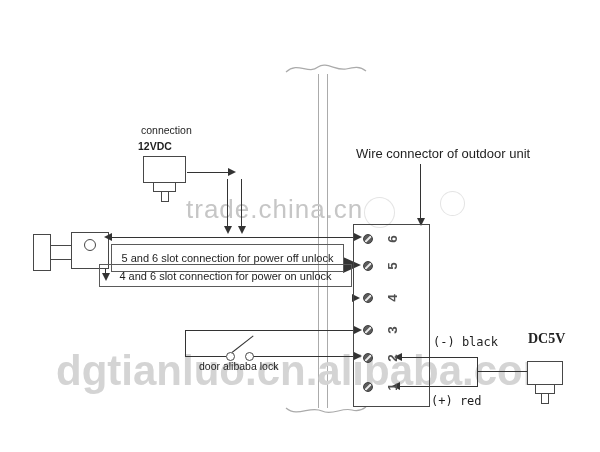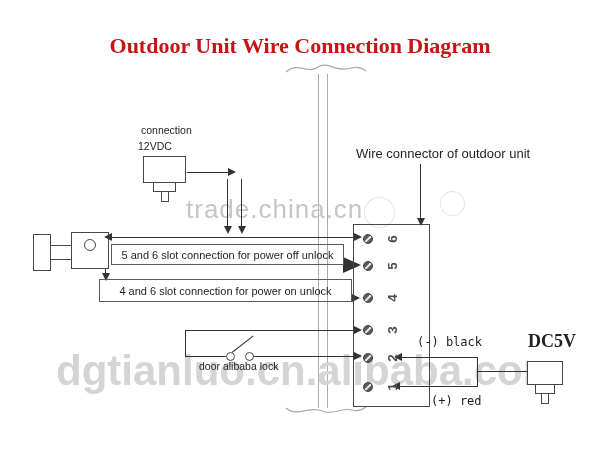--- a/index.html
+++ b/index.html
@@ -18,21 +18,21 @@
   .abig{position:absolute;width:0;height:0;border:8px solid transparent;border-right:0;
       border-left:18px solid var(--line,#333);}
   
   .rect{position:absolute;border:1.5px solid #474747;background:#fff;box-sizing:border-box;}
   .rect-t{position:absolute;border:1.5px solid #474747;background:transparent;box-sizing:border-box;}
   .box{position:absolute;border:1px solid #5a5a5a;background:transparent;box-sizing:border-box;
        display:flex;align-items:center;justify-content:center;
        font-size:11px;color:#1e1e1e;white-space:nowrap;z-index:4;}
   .lbl{position:absolute;font-size:10.5px;color:#1e1e1e;white-space:nowrap;z-index:5;}
   .mono{font-family:"DejaVu Sans Mono",monospace;font-size:12px;}
-  .serif{font-family:"Liberation Serif",serif;font-size:18px;color:#222;}
+  .serif{font-family:"Liberation Serif",serif;font-size:14px;color:#222;}
   #title{position:absolute;top:33px;left:0;width:100%;text-align:center;
          font-family:"Liberation Serif",serif;font-weight:bold;font-size:22px;
          color:var(--title,#c41414);z-index:5;}
   .wm{position:absolute;color:var(--wmc,#c6c6c6);z-index:1;white-space:nowrap;
       font-family:"Liberation Sans",sans-serif;}
   #wm-center{left:186px;top:194px;font-size:26px;letter-spacing:1px;}
   #wm-bottom{left:56px;top:347px;font-size:42px;font-weight:bold;color:var(--wmb,#d4d4d4);}
   .blob{position:absolute;border-radius:50%;background:rgba(255,255,255,.88);
         border:1px solid rgba(225,225,225,.9);z-index:2;}
   .screw{position:absolute;width:10px;height:10px;border-radius:50%;z-index:4;
@@ -44,67 +44,66 @@
   .circ{position:absolute;border:1.2px solid #474747;border-radius:50%;background:#fff;
         box-sizing:border-box;z-index:4;}
   svg{position:absolute;z-index:2;}
   .diag{z-index:3;}
 </style>
 </head>
 <body>
 
 <div id="stage">
 
-  <div id="title">Outdoor Unit Wire Connection Diagram</div>
 
   <div id="wm-center" class="wm">trade.china.cn</div>
   <div id="wm-bottom" class="wm">dgtianluo.cn.alibaba.com</div>
   <div class="blob" style="left:364px;top:197px;width:29px;height:29px;"></div>
   <div class="blob" style="left:440px;top:191px;width:23px;height:23px;"></div>
 
   <div class="lnw" style="left:318px;top:74px;width:1px;height:334px;"></div>
   <div class="lnw" style="left:327px;top:74px;width:1px;height:334px;"></div>
   <svg style="left:284px;top:58px;" width="84" height="22">
     <path d="M2,14 C14,3 24,17 34,9 C42,3 52,13 62,11 C70,9 76,8 82,13" stroke="#ababab" stroke-width="1.2" fill="none"></path>
   </svg>
   <svg style="left:284px;top:399px;" width="84" height="22">
     <path d="M2,9 C14,19 26,6 38,12 C48,17 58,8 68,11 C74,13 78,11 82,8" stroke="#ababab" stroke-width="1.2" fill="none"></path>
   </svg>
 
   <div class="lbl" style="left:141px;top:124px;">connection</div>
-  <div class="lbl" style="left:138px;top:140px;">12VDC</div>
+  <div class="lbl" style="left:138px;top:140px;font-weight:bold;">12VDC</div>
   <div class="rect diag" style="left:143px;top:156px;width:43px;height:27px;"></div>
   <div class="rect diag" style="left:153px;top:182px;width:23px;height:10px;"></div>
   <div class="rect diag" style="left:161px;top:191px;width:8px;height:11px;"></div>
   <div class="ln diag" style="left:187px;top:172px;width:41px;height:1px;"></div>
   <div class="ar diag" style="left:228px;top:168px;"></div>
 
   <div class="ln diag" style="left:227px;top:179px;width:1px;height:47px;"></div>
   <div class="ad diag" style="left:224px;top:226px;"></div>
   <div class="ln diag" style="left:241px;top:179px;width:1px;height:47px;"></div>
   <div class="ad diag" style="left:238px;top:226px;"></div>
 
   <div class="rect diag" style="left:33px;top:234px;width:18px;height:37px;"></div>
   <div class="rect diag" style="left:50px;top:245px;width:22px;height:15px;"></div>
   <div class="rect diag" style="left:71px;top:232px;width:38px;height:37px;"></div>
   <div class="circ" style="left:84px;top:239px;width:12px;height:12px;"></div>
 
   <div class="ln diag" style="left:112px;top:237px;width:243px;height:1px;"></div>
   <div class="al diag" style="left:104px;top:233px;"></div>
   <div class="ar diag" style="left:354px;top:233px;"></div>
 
-  <div class="box" style="left:111px;top:244px;width:233px;height:21px;">
+  <div class="box" style="left:111px;top:244px;width:233px;height:28px;">
     <span>5 and 6 slot connection for power off unlock</span>
   </div>
   <div class="abig diag" style="left:343px;top:257px;"></div>
 
   <div class="ln diag" style="left:105px;top:269px;width:1px;height:10px;"></div>
   <div class="ad diag" style="left:102px;top:273px;"></div>
 
-  <div class="box" style="left:99px;top:279px;width:253px;height:23px;">
+  <div class="box" style="left:99px;top:264px;width:253px;height:23px;">
     <span>4 and 6 slot connection for power on unlock</span>
   </div>
   <div class="ar diag" style="left:352px;top:294px;"></div>
 
   <div class="ln diag" style="left:185px;top:330px;width:170px;height:1px;"></div>
   <div class="ar diag" style="left:354px;top:326px;"></div>
   <div class="ln diag" style="left:185px;top:330px;width:1px;height:27px;"></div>
   <div class="ln diag" style="left:185px;top:356px;width:41px;height:1px;"></div>
   <div class="ln diag" style="left:253px;top:356px;width:102px;height:1px;"></div>
   <div class="ar diag" style="left:354px;top:352px;"></div>
@@ -126,21 +125,21 @@
   <div class="tnum" style="left:384px;top:290px;">4</div>
   <div class="screw" style="left:363px;top:325px;"></div>
   <div class="tnum" style="left:384px;top:322px;">3</div>
   <div class="screw" style="left:363px;top:353px;"></div>
   <div class="tnum" style="left:384px;top:350px;">2</div>
   <div class="screw" style="left:363px;top:382px;"></div>
   <div class="tnum" style="left:384px;top:379px;">1</div>
 
   <div class="ln diag" style="left:401px;top:357px;width:76px;height:1px;"></div>
   <div class="al diag" style="left:394px;top:353px;"></div>
-  <div class="lbl mono" style="left:417px;top:335px;">(-) black</div>
+  <div class="lbl mono" style="left:433px;top:335px;">(-) black</div>
   <div class="ln diag" style="left:399px;top:386px;width:78px;height:1px;"></div>
   <div class="al diag" style="left:392px;top:382px;"></div>
   <div class="lbl mono" style="left:431px;top:394px;">(+) red</div>
   <div class="ln diag" style="left:477px;top:357px;width:1px;height:30px;"></div>
   <div class="ln diag" style="left:477px;top:371px;width:50px;height:1px;"></div>
 
   <div class="lbl serif" style="left:528px;top:331px;font-weight:bold;">DC5V</div>
   <div class="rect diag" style="left:527px;top:361px;width:36px;height:24px;"></div>
   <div class="rect diag" style="left:535px;top:384px;width:20px;height:10px;"></div>
   <div class="rect diag" style="left:541px;top:393px;width:8px;height:11px;"></div>

